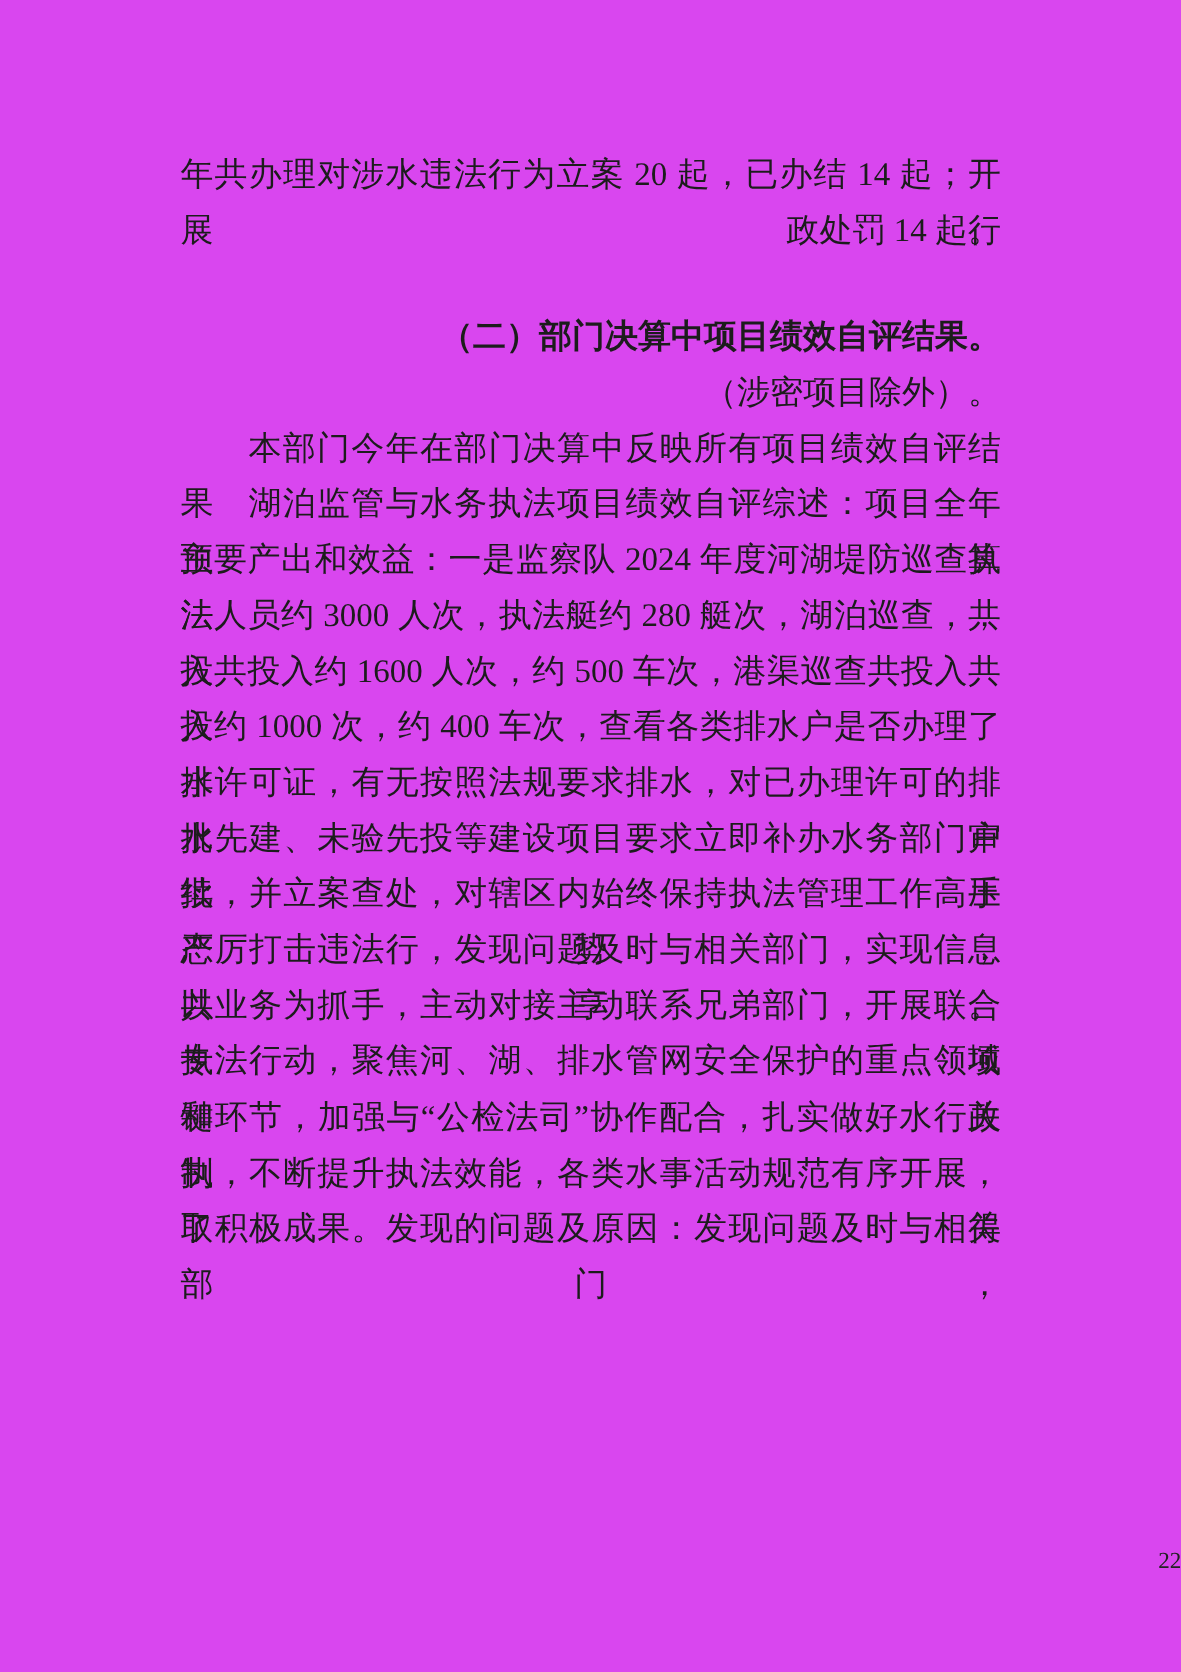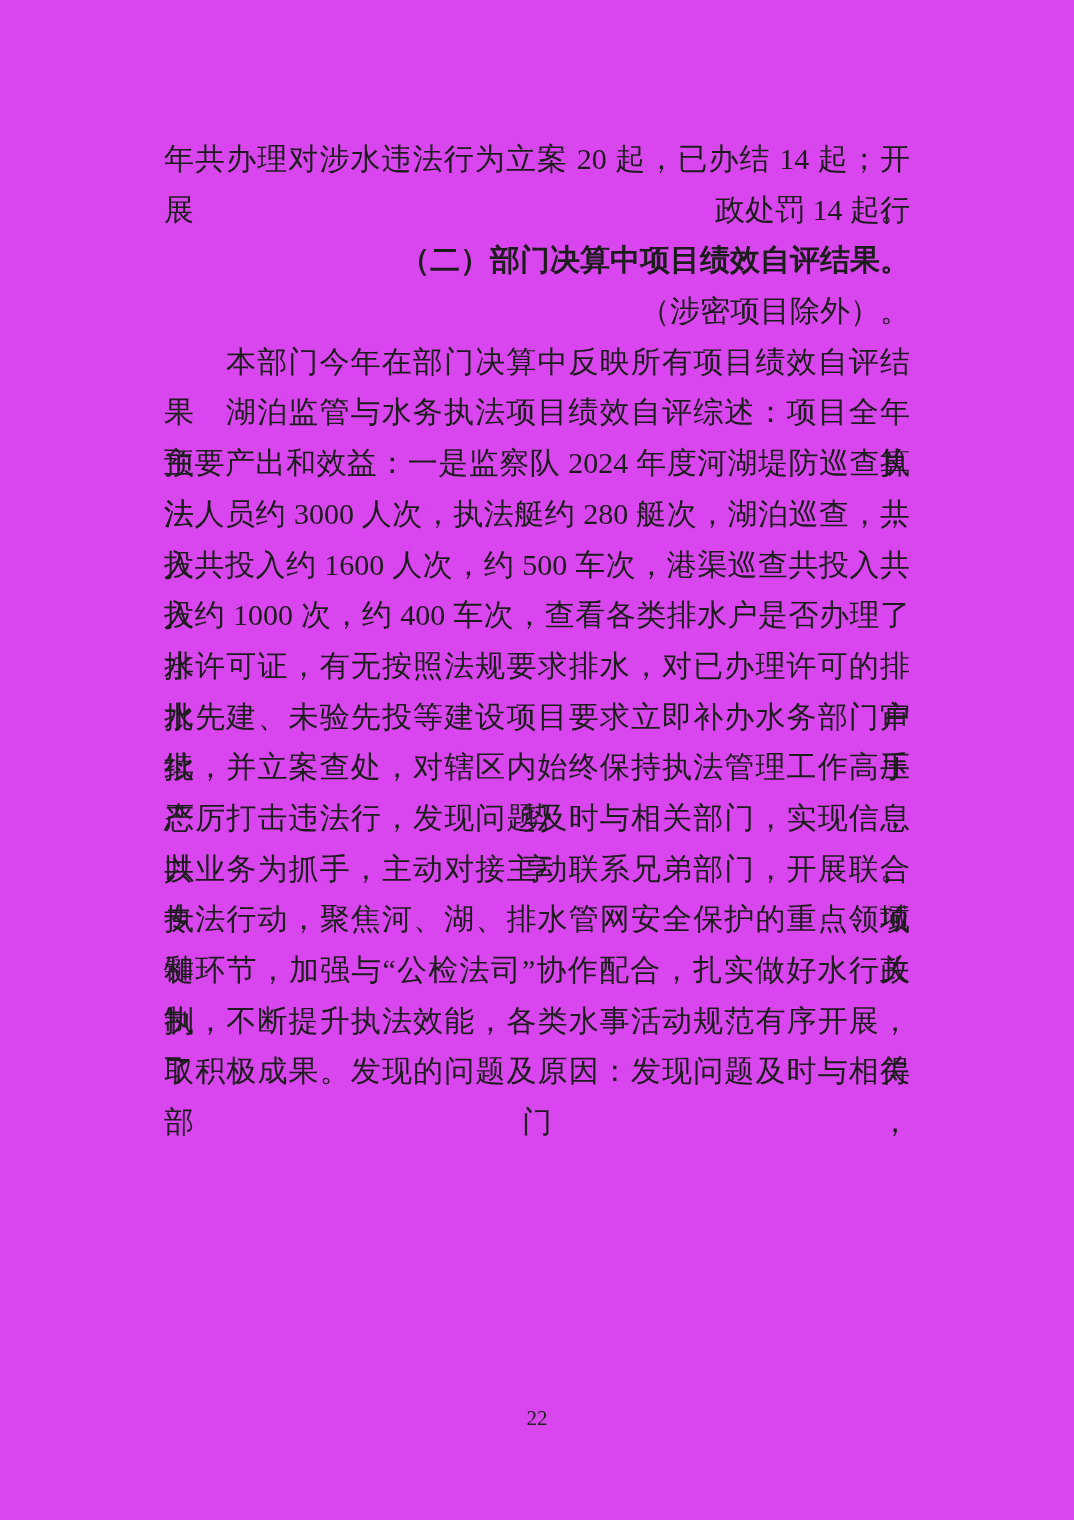--- a/index.html
+++ b/index.html
@@ -34,27 +34,28 @@
     white-space: normal;
     text-align: justify;
     text-align-last: justify;
     text-justify: inter-character;
   }
   .line.indent {
     text-indent: 62px;
   }
   .line.heading {
     font-weight: bold;
+    margin-top: 46px;
   }
   .page-number {
     position: absolute;
     left: 0;
     top: 1406px;
     width: 100%;
-    text-align: center;
+    text-align: right;
     font-size: 21px;
     color: #222222;
   }
 </style>
 </head>
 <body>
 
 <div class="page">
   <div class="text-block">
     <div class="line fill">年共办理对涉水违法行为立案 20 起，已办结 14 起；开展行</div>

